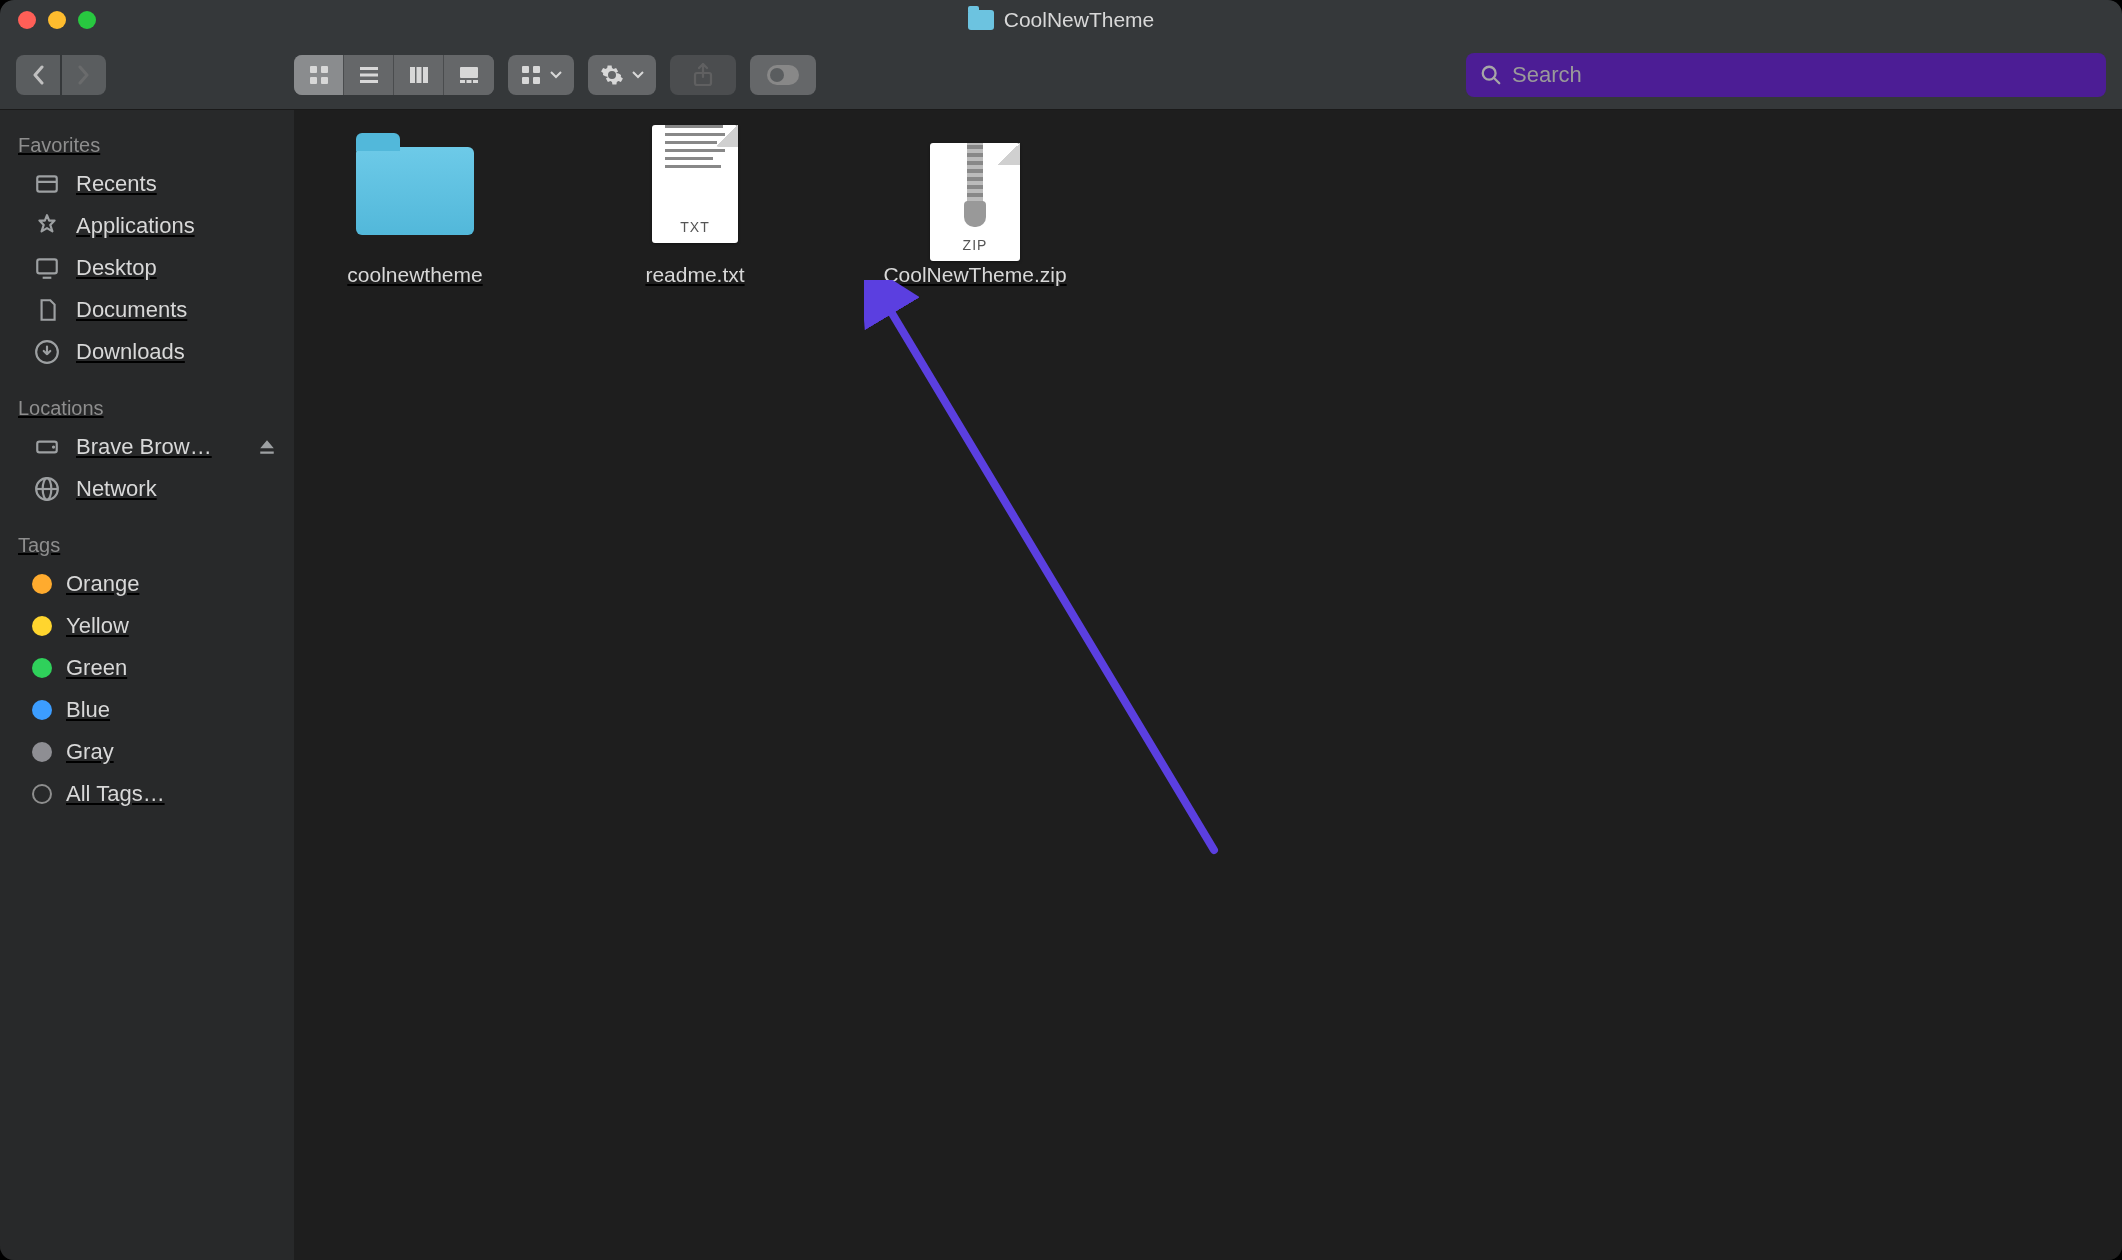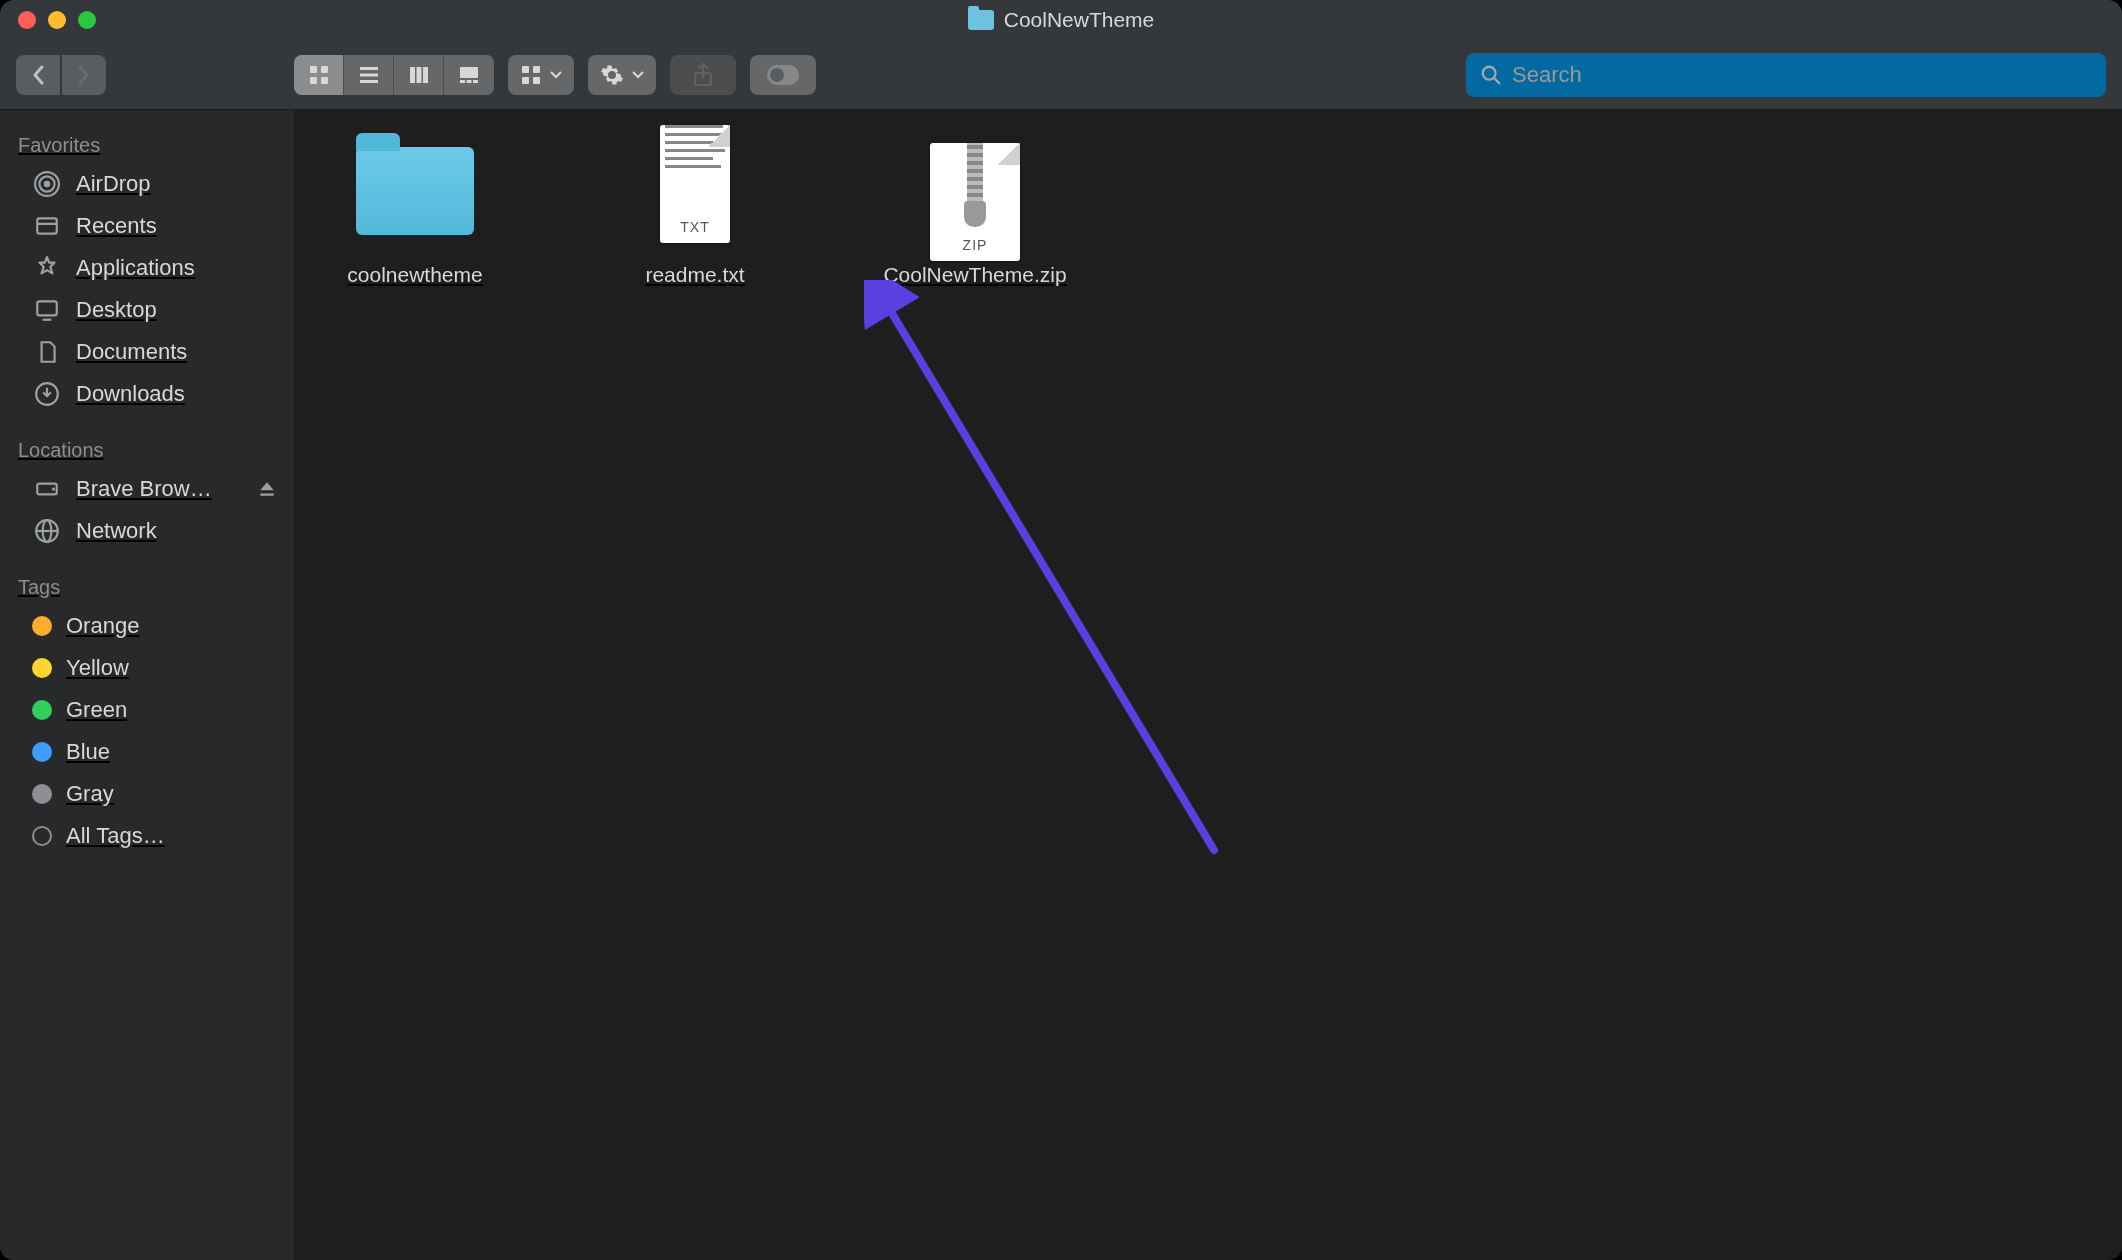--- a/index.html
+++ b/index.html
@@ -118,21 +118,21 @@
     display: flex; align-items: center; justify-content: center;
   }
   .tool-btn.disabled { background: #4b4d4f; }
   .tool-btn.disabled svg { fill: #6e6e6e; opacity: 0.6; }
   .tool-btn svg { fill: #d8d8d8; }
   
   .toolbar-spacer { flex: 1; }
   
   .search-field {
     width: 640px; height: 44px;
-    background: #0369a1;
+    background: #4c1d95;
     border-radius: 8px;
     display: flex;
     align-items: center;
     padding: 0 14px;
     gap: 10px;
   }
   .search-field svg { fill: #a7a7a7; width: 22px; height: 22px; }
   .search-input {
     flex: 1;
     background: transparent;
@@ -235,21 +235,21 @@
     content: '';
     position: absolute;
     top: -14px; left: 0;
     width: 44px; height: 18px;
     background: #52b8da;
     border-radius: 6px 6px 0 0;
   }
   
   
   .doc-icon {
-    width: 70px; height: 118px;
+    width: 86px; height: 118px;
     background: #fff;
     border-radius: 3px;
     position: relative;
     box-shadow: 0 1px 3px rgba(0,0,0,0.4);
     display: flex;
     flex-direction: column;
     align-items: center;
     padding-top: 0;
   }
   .doc-icon::after {
@@ -428,30 +428,20 @@
       </svg>
       <input class="search-input" placeholder="Search" style="">
     </div>
   </div>
 
   <div class="body-row">
 
     <div class="sidebar">
       <div class="sb-section-header">Favorites</div>
 
-      <div class="sb-item">
-        <span class="sb-icon">
-          <svg viewBox="0 0 24 24">
-              <circle cx="12" cy="12" r="3"></circle>
-              <circle cx="12" cy="12" r="7" fill="none" stroke="#9da0a2" stroke-width="2"></circle>
-              <circle cx="12" cy="12" r="11" fill="none" stroke="#9da0a2" stroke-width="2"></circle>
-            </svg>
-        </span>
-        <span class="sb-label">AirDrop</span>
-      </div>
       <div class="sb-item">
         <span class="sb-icon">
           <svg viewBox="0 0 24 24">
               <rect x="3" y="5" width="18" height="14" rx="2" fill="none" stroke="#9da0a2" stroke-width="2"></rect>
               <line x1="3" y1="10" x2="21" y2="10" stroke="#9da0a2" stroke-width="2"></line>
             </svg>
         </span>
         <span class="sb-label">Recents</span>
       </div>
       <div class="sb-item">

